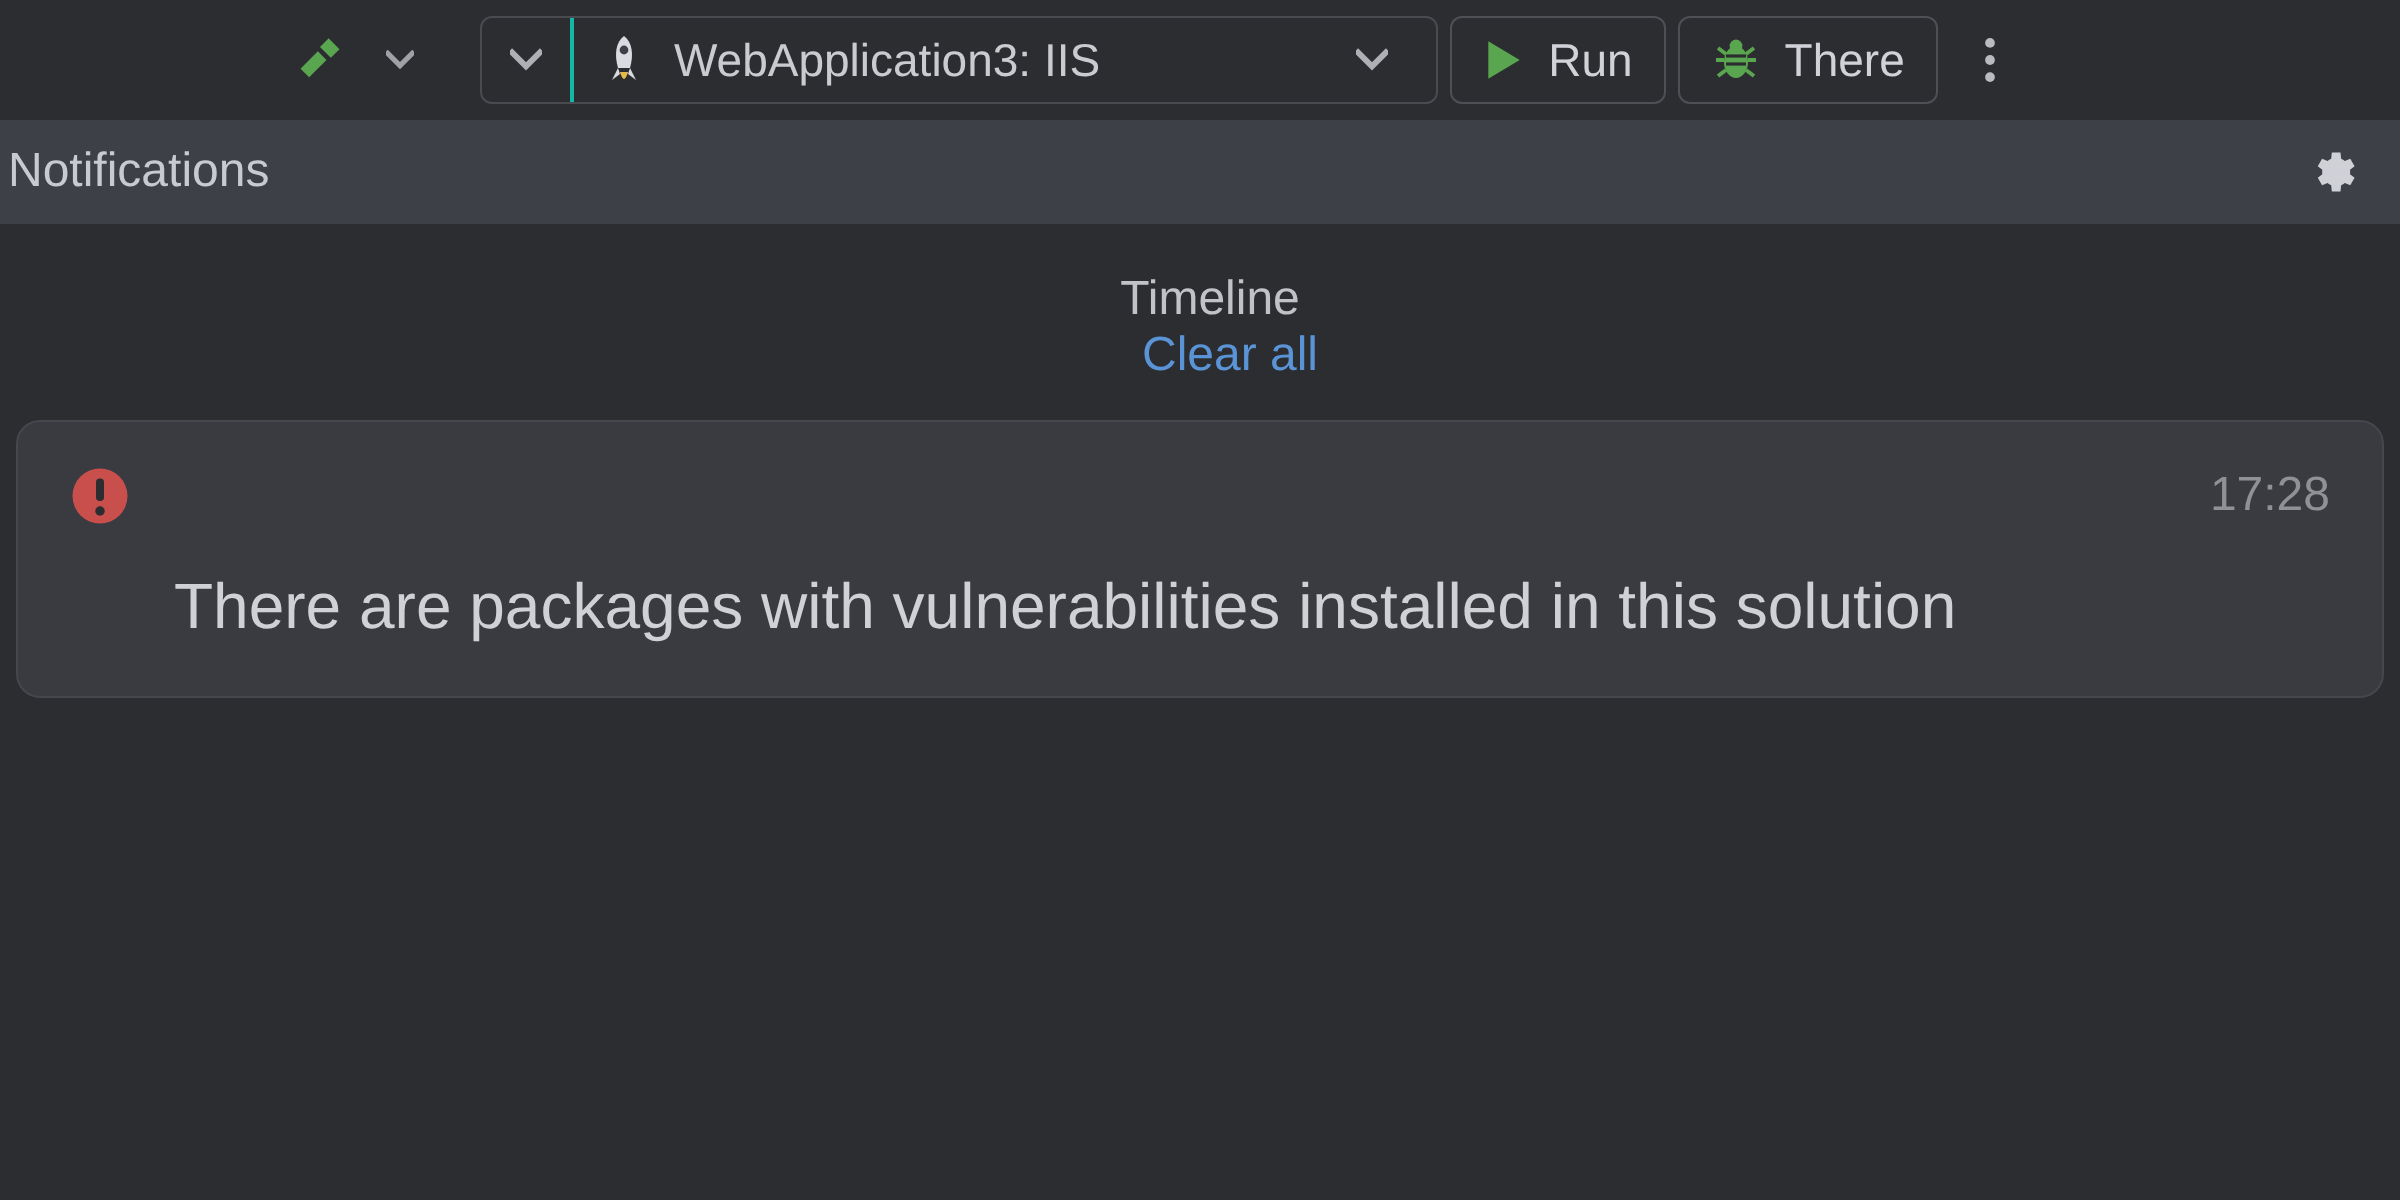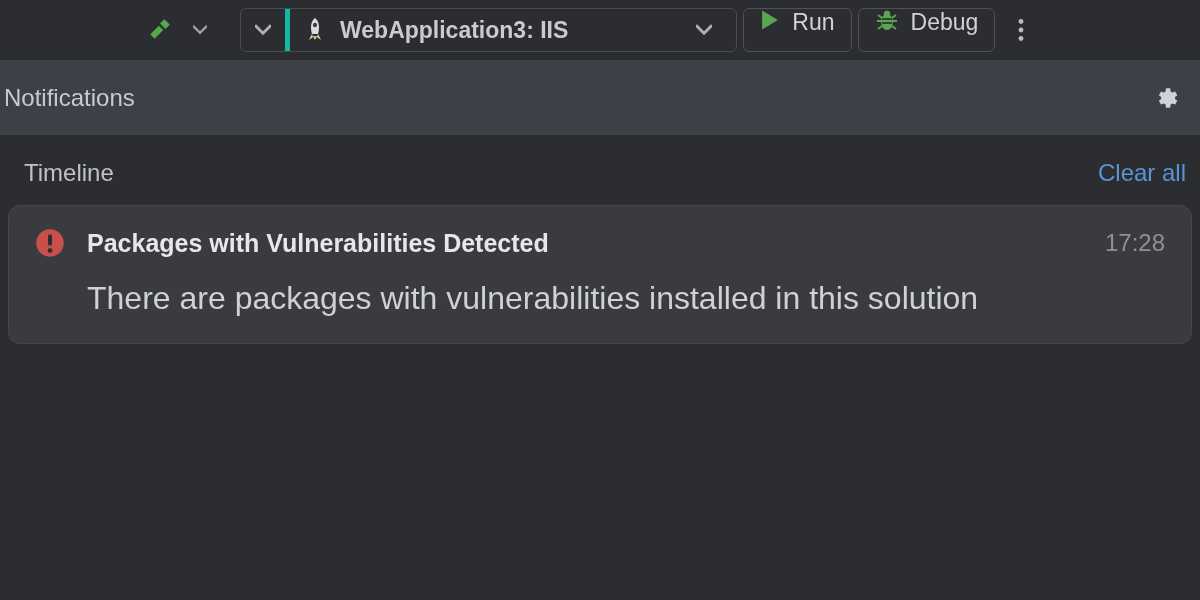--- a/index.html
+++ b/index.html
@@ -36,57 +36,58 @@
     background: #2b2d30;
     margin-left: 4px;
   }
   .config-combo .seg {
     display: flex;
     align-items: center;
     height: 100%;
     padding: 0 14px;
     gap: 14px;
   }
-  .config-combo .seg + .seg { border-left: 5px solid #14b8a6; font-weight: bold; }
+  .config-combo .seg + .seg { border-left: 2px solid #14b8a6; }
   .config-text { color: #c9cbd1; font-size: 23px; }
   .run-box, .debug-box {
     display: flex;
-    align-items: flex-start;
+    align-items: center;
     height: 44px;
     padding: 0 16px;
     border: 1px solid #4e5055;
     border-radius: 6px;
     gap: 12px;
     font-size: 23px;
     color: #d0d2d8;
   }
   .more-btn {
     display: flex;
     align-items: center;
     justify-content: center;
     width: 40px; height: 44px;
   }
   
   .notif-header {
     display: flex;
     align-items: center;
     justify-content: space-between;
-    height: 75px;
+    height: 52px;
     padding: 0 20px 0 4px;
     background: #3d4046;
     color: #c8cacf;
     font-size: 24px;
   }
   
   .timeline-row {
     display: flex;
     align-items: center;
     justify-content: space-between;
     padding: 24px 14px 18px 24px;
     font-size: 24px;
+    flex-direction: column;
   }
   .timeline-label { color: #c0c2c8; }
   .clear-all { color: #5a93d6; cursor: pointer; margin-left: 20px; }
   
   .card {
     margin: 0 8px;
     border: 1px solid #45474c;
     border-radius: 12px;
     background: #393b40;
     padding: 22px 26px 26px 26px;
@@ -180,21 +181,21 @@
       <circle cx="12" cy="5" r="3.2" fill="#5aa54f"></circle>
       <line x1="2" y1="12" x2="6" y2="12" stroke="#5aa54f" stroke-width="2"></line>
       <line x1="18" y1="12" x2="22" y2="12" stroke="#5aa54f" stroke-width="2"></line>
       <line x1="3" y1="6" x2="7" y2="9" stroke="#5aa54f" stroke-width="2"></line>
       <line x1="17" y1="9" x2="21" y2="6" stroke="#5aa54f" stroke-width="2"></line>
       <line x1="3" y1="20" x2="7" y2="17" stroke="#5aa54f" stroke-width="2"></line>
       <line x1="17" y1="17" x2="21" y2="20" stroke="#5aa54f" stroke-width="2"></line>
       <line x1="7" y1="10" x2="17" y2="10" stroke="#2b2d30" stroke-width="1.6"></line>
       <line x1="7" y1="14" x2="17" y2="14" stroke="#2b2d30" stroke-width="1.6"></line>
     </svg>
-    <span>Debug</span>
+    <span>There</span>
   </div>
 
   <div class="more-btn">
     <svg width="6" height="22" viewBox="0 0 4 18">
       <circle cx="2" cy="2" r="2" fill="#b9bbc0"></circle>
       <circle cx="2" cy="9" r="2" fill="#b9bbc0"></circle>
       <circle cx="2" cy="16" r="2" fill="#b9bbc0"></circle>
     </svg>
   </div>
 </div>
@@ -214,18 +215,17 @@
 </div>
 
 <div class="card">
   <div class="card-top">
     <div class="card-top-left">
       <svg width="30" height="30" viewBox="0 0 24 24">
         <circle cx="12" cy="12" r="11" fill="#c94f4d"></circle>
         <rect x="10.4" y="5" width="3.2" height="9" rx="1.5" fill="#2b2d30"></rect>
         <circle cx="12" cy="18" r="1.9" fill="#2b2d30"></circle>
       </svg>
-      <span class="card-title">Packages with Vulnerabilities Detected</span>
     </div>
     <span class="card-time">17:28</span>
   </div>
   <div class="card-body">There are packages with vulnerabilities installed in this solution</div>
 </div>
 
 </body></html>

